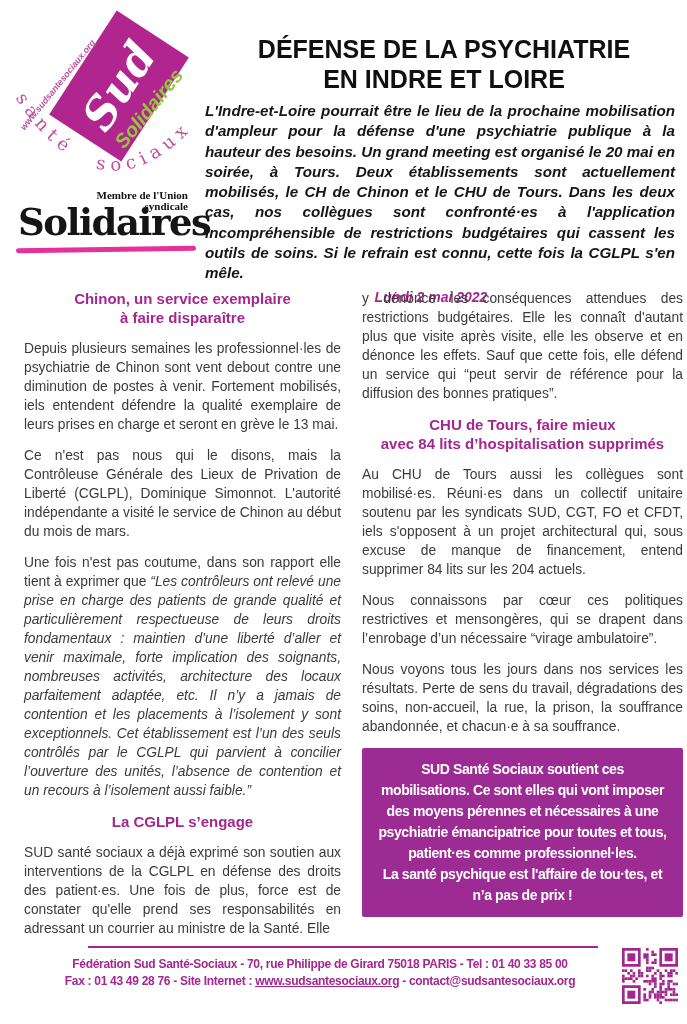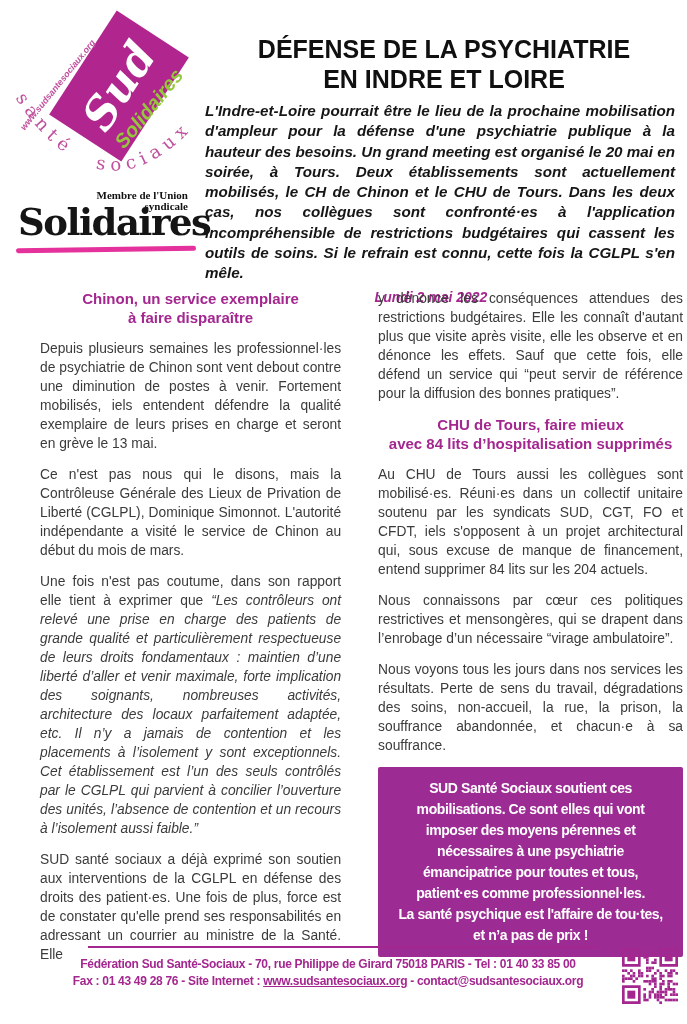--- a/index.html
+++ b/index.html
@@ -31,36 +31,36 @@
   .head-block{position:absolute;left:205px;top:34px;width:478px;}
   .main-title{margin:0;text-align:center;font-size:25px;line-height:30px;font-weight:bold;
               color:#101010;white-space:pre-line;}
   .intro{margin:7px 8px 0 0;text-align:justify;font-weight:bold;font-style:italic;
          font-size:15.2px;line-height:20.3px;color:#161616;}
   .date-line{margin-top:5px;padding-right:26px;text-align:center;
              font-weight:bold;font-style:italic;font-size:14px;color:var(--magenta);}
 
   
   .columns{position:absolute;left:24px;top:289px;width:659px;display:flex;gap:21px;}
-  .col{font-size:13.8px;line-height:19px;color:var(--body_text);margin-left:16px;}
+  .col{font-size:13.8px;line-height:19px;color:var(--body_text);}
   .col-left{width:317px;}
   .col-right{width:321px;}
   .col h2{margin:0 0 12px 0;text-align:center;font-size:15px;line-height:19px;
           color:var(--magenta);white-space:pre-line;}
   .col p{margin:0 0 12px 0;text-align:justify;}
   .col p:last-child{margin-bottom:0;}
   .quote{font-style:italic;}
 
   .highlight-box{margin-top:9px;background:var(--box_bg);color:#fff;
                  font-weight:bold;font-size:14px;letter-spacing:-0.4px;line-height:21px;
                  text-align:center;padding:11px 15px;border-radius:2px;white-space:pre-line;}
 
   
   .footer-rule{position:absolute;left:88px;top:946px;width:510px;height:2px;background:var(--magenta);}
-  .footer-text{position:absolute;left:36px;top:956px;width:584px;text-align:center;
+  .footer-text{position:absolute;left:28px;top:956px;width:584px;text-align:center;
                font-weight:bold;font-size:12px;letter-spacing:-0.3px;line-height:17px;
                color:var(--magenta);}
   .footer-url{text-decoration:underline;color:var(--magenta);}
   .qr{position:absolute;left:622px;top:948px;width:56px;height:56px;color:var(--magenta);}
 </style>
 </head>
 <body>
 
 <div class="page">
 
@@ -91,20 +91,21 @@
     <div class="date-line">Lundi 2 mai 2022</div>
   </div>
 
   <div class="columns">
     <section class="col col-left">
       <h2>Chinon, un service exemplaire
 à faire disparaître</h2>
       <p>Depuis plusieurs semaines les professionnel·les de psychiatrie de Chinon sont vent debout contre une diminution de postes à venir. Fortement mobilisés, iels entendent défendre la qualité exemplaire de leurs prises en charge et seront en grève le 13 mai.</p>
       <p>Ce n'est pas nous qui le disons, mais la Contrôleuse Générale des Lieux de Privation de Liberté (CGLPL), Dominique Simonnot. L'autorité indépendante a visité le service de Chinon au début du mois de mars.</p>
       <p><span>Une fois n'est pas coutume, dans son rapport elle tient à exprimer que </span><span class="quote">“Les contrôleurs ont relevé une prise en charge des patients de grande qualité et particulièrement respectueuse de leurs droits fondamentaux : maintien d’une liberté d’aller et venir maximale, forte implication des soignants, nombreuses activités, architecture des locaux parfaitement adaptée, etc. Il n’y a jamais de contention et les placements à l’isolement y sont exceptionnels. Cet établissement est l’un des seuls contrôlés par le CGLPL qui parvient à concilier l’ouverture des unités, l’absence de contention et un recours à l’isolement aussi faible.”</span></p>
+      <h2>La CGLPL s’engage</h2>
       <p>SUD santé sociaux a déjà exprimé son soutien aux interventions de la CGLPL en défense des droits des patient·es. Une fois de plus, force est de constater qu'elle prend ses responsabilités en adressant un courrier au ministre de la Santé. Elle</p>
     </section>
 
     <section class="col col-right">
       <p>y dénonce les conséquences attendues des restrictions budgétaires. Elle les connaît d'autant plus que visite après visite, elle les observe et en dénonce les effets. Sauf que cette fois, elle défend un service qui “peut servir de référence pour la diffusion des bonnes pratiques”.</p>
       <h2>CHU de Tours, faire mieux
 avec 84 lits d’hospitalisation supprimés</h2>
       <p>Au CHU de Tours aussi les collègues sont mobilisé·es. Réuni·es dans un collectif unitaire soutenu par les syndicats SUD, CGT, FO et CFDT, iels s'opposent à un projet architectural qui, sous excuse de manque de financement, entend supprimer 84 lits sur les 204 actuels.</p>
       <p>Nous connaissons par cœur ces politiques restrictives et mensongères, qui se drapent dans l’enrobage d’un nécessaire “virage ambulatoire”.</p>
       <p>Nous voyons tous les jours dans nos services les résultats. Perte de sens du travail, dégradations des soins, non-accueil, la rue, la prison, la souffrance abandonnée, et chacun·e à sa souffrance.</p>

